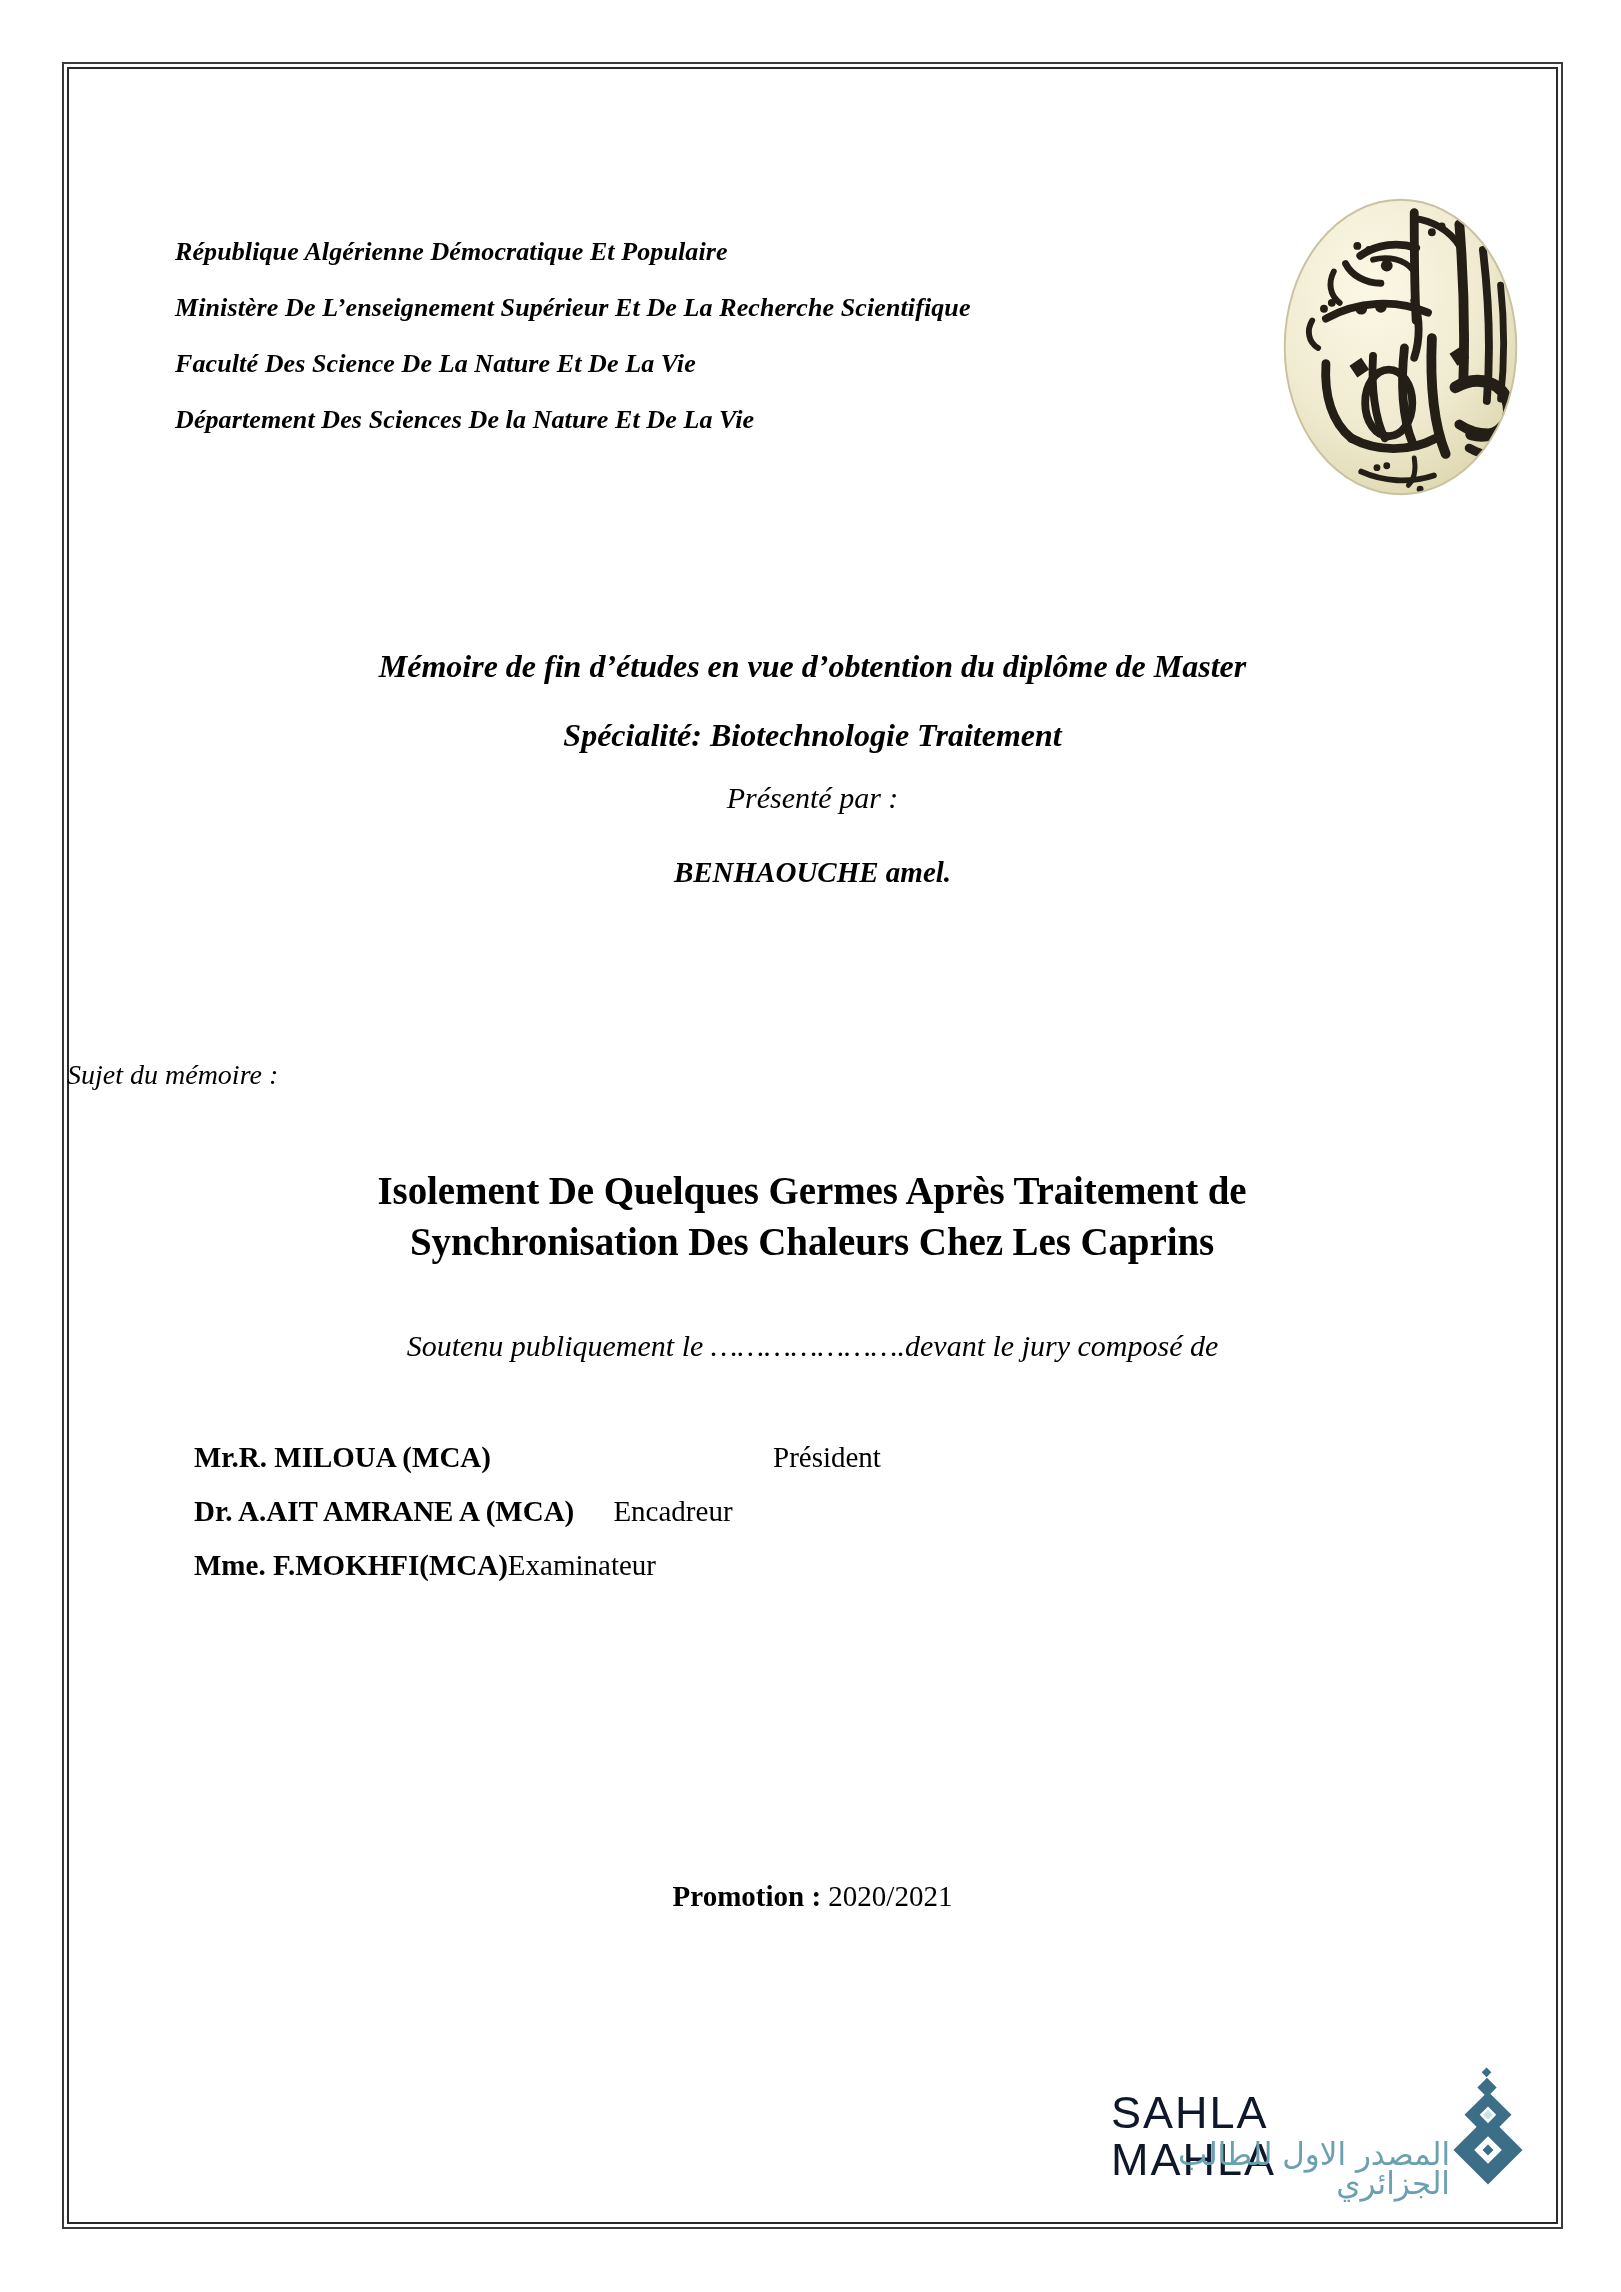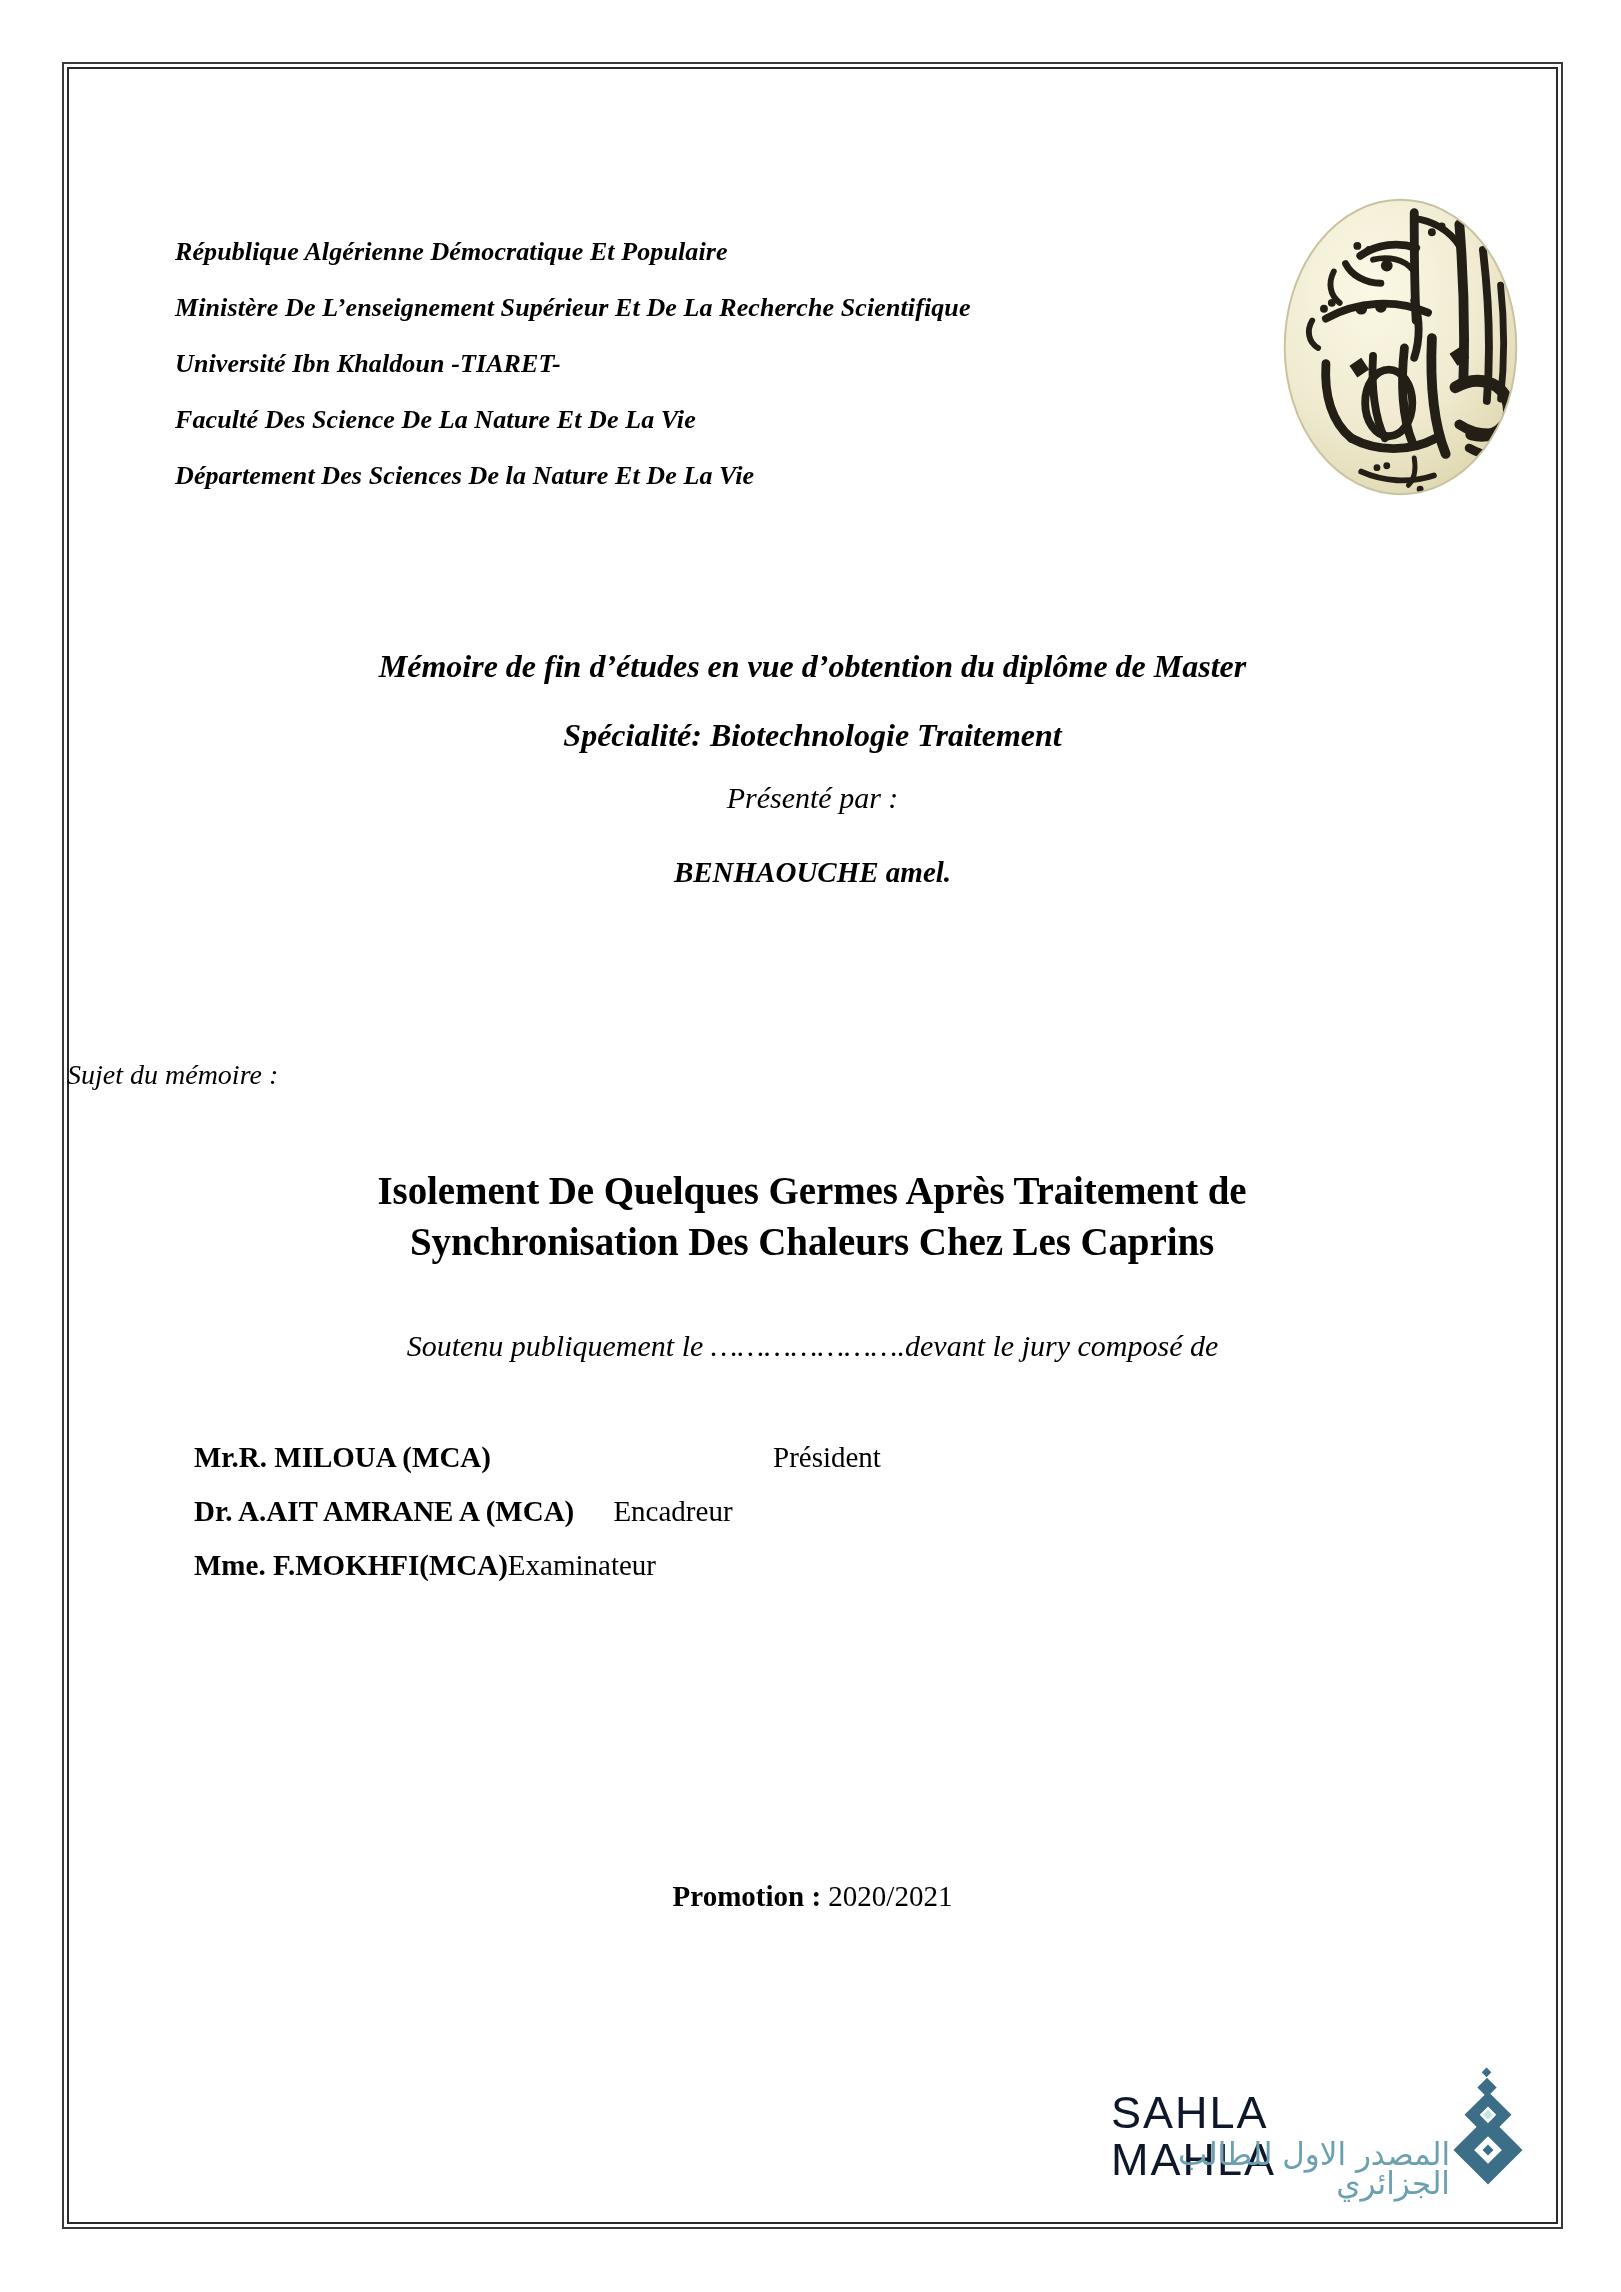--- a/index.html
+++ b/index.html
@@ -244,21 +244,20 @@
 <div id="page">
 
   <div id="page-border-outer"></div>
   <div id="page-border-inner"></div>
 
   <div id="content">
 
     <div class="inst-header">
       <div class="inst-line">République Algérienne Démocratique Et Populaire</div>
       <div class="inst-line">Ministère De L’enseignement Supérieur Et De La Recherche Scientifique</div>
-      <div class="inst-line">Université Ibn Khaldoun -TIARET-</div>
       <div class="inst-line">Faculté Des Science De La Nature Et De La Vie</div>
       <div class="inst-line">Département Des Sciences De la Nature Et De La Vie</div>
     </div>
 
     <div id="seal">
       <svg width="267" height="312" viewBox="0 0 272 318" xmlns="http://www.w3.org/2000/svg">
         <defs>
           <radialGradient id="sealGrad" cx="38%" cy="30%" r="78%">
             <stop offset="0%" stop-color="#fbf8e6"></stop>
             <stop offset="62%" stop-color="#efeacf"></stop>

